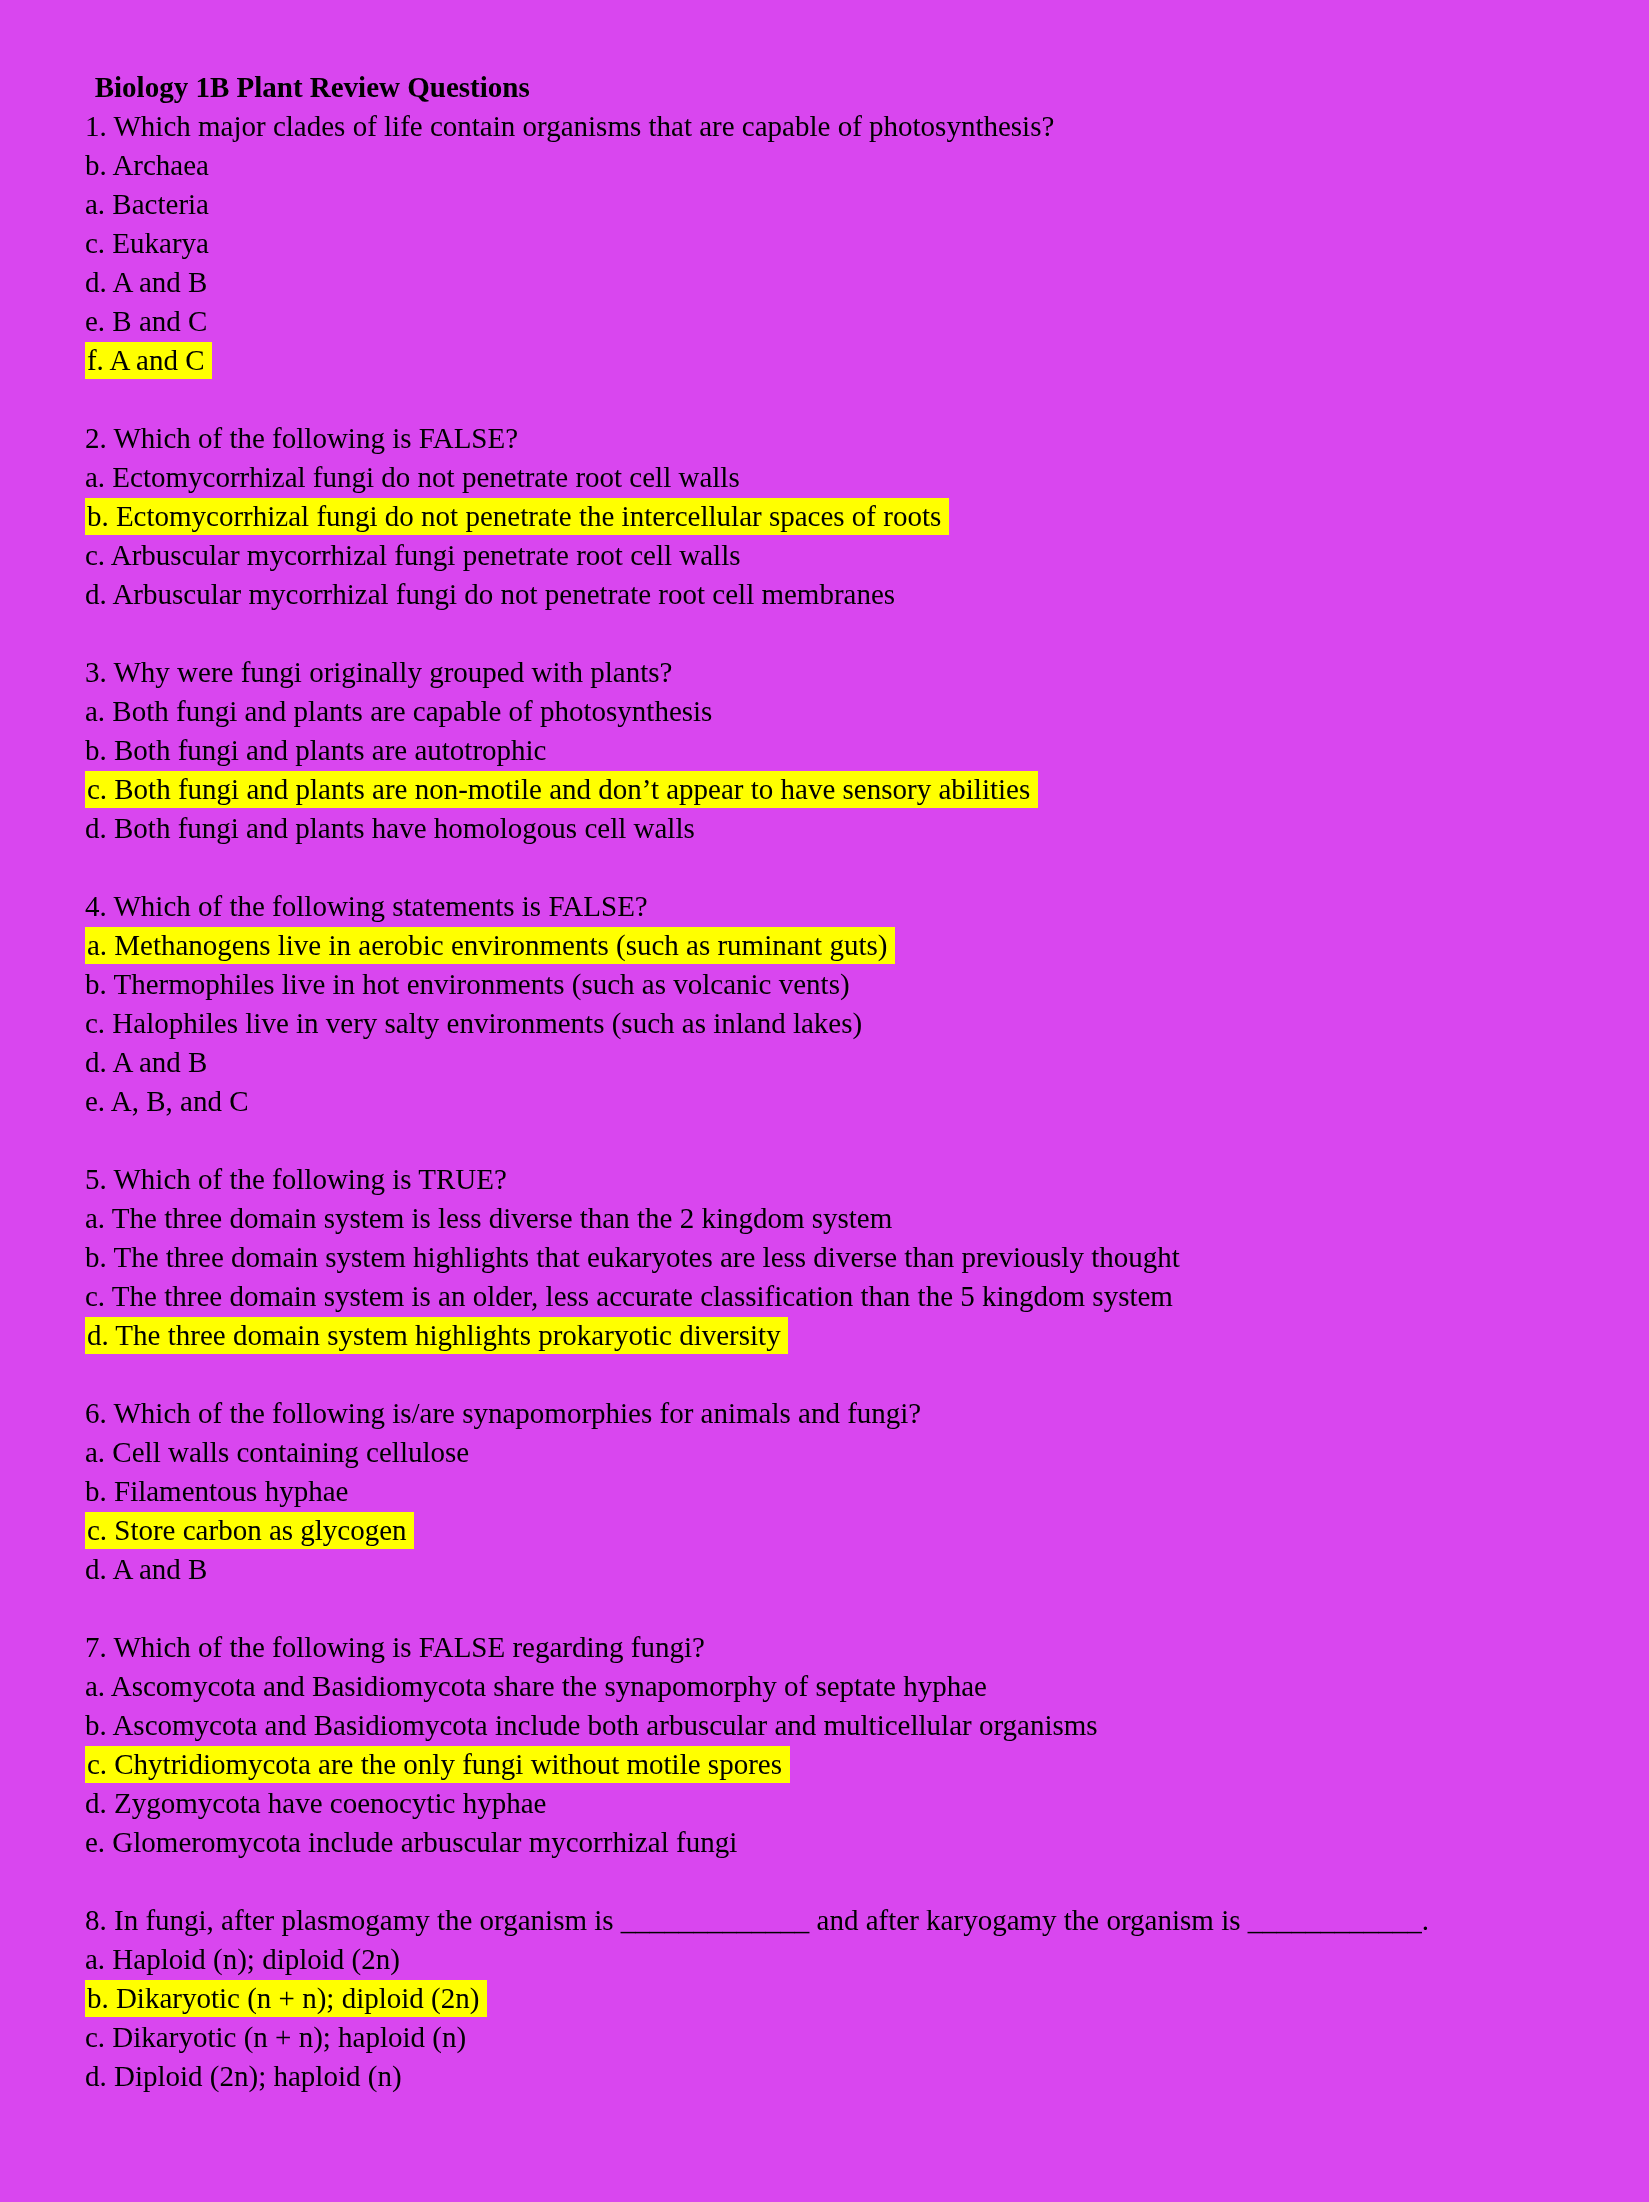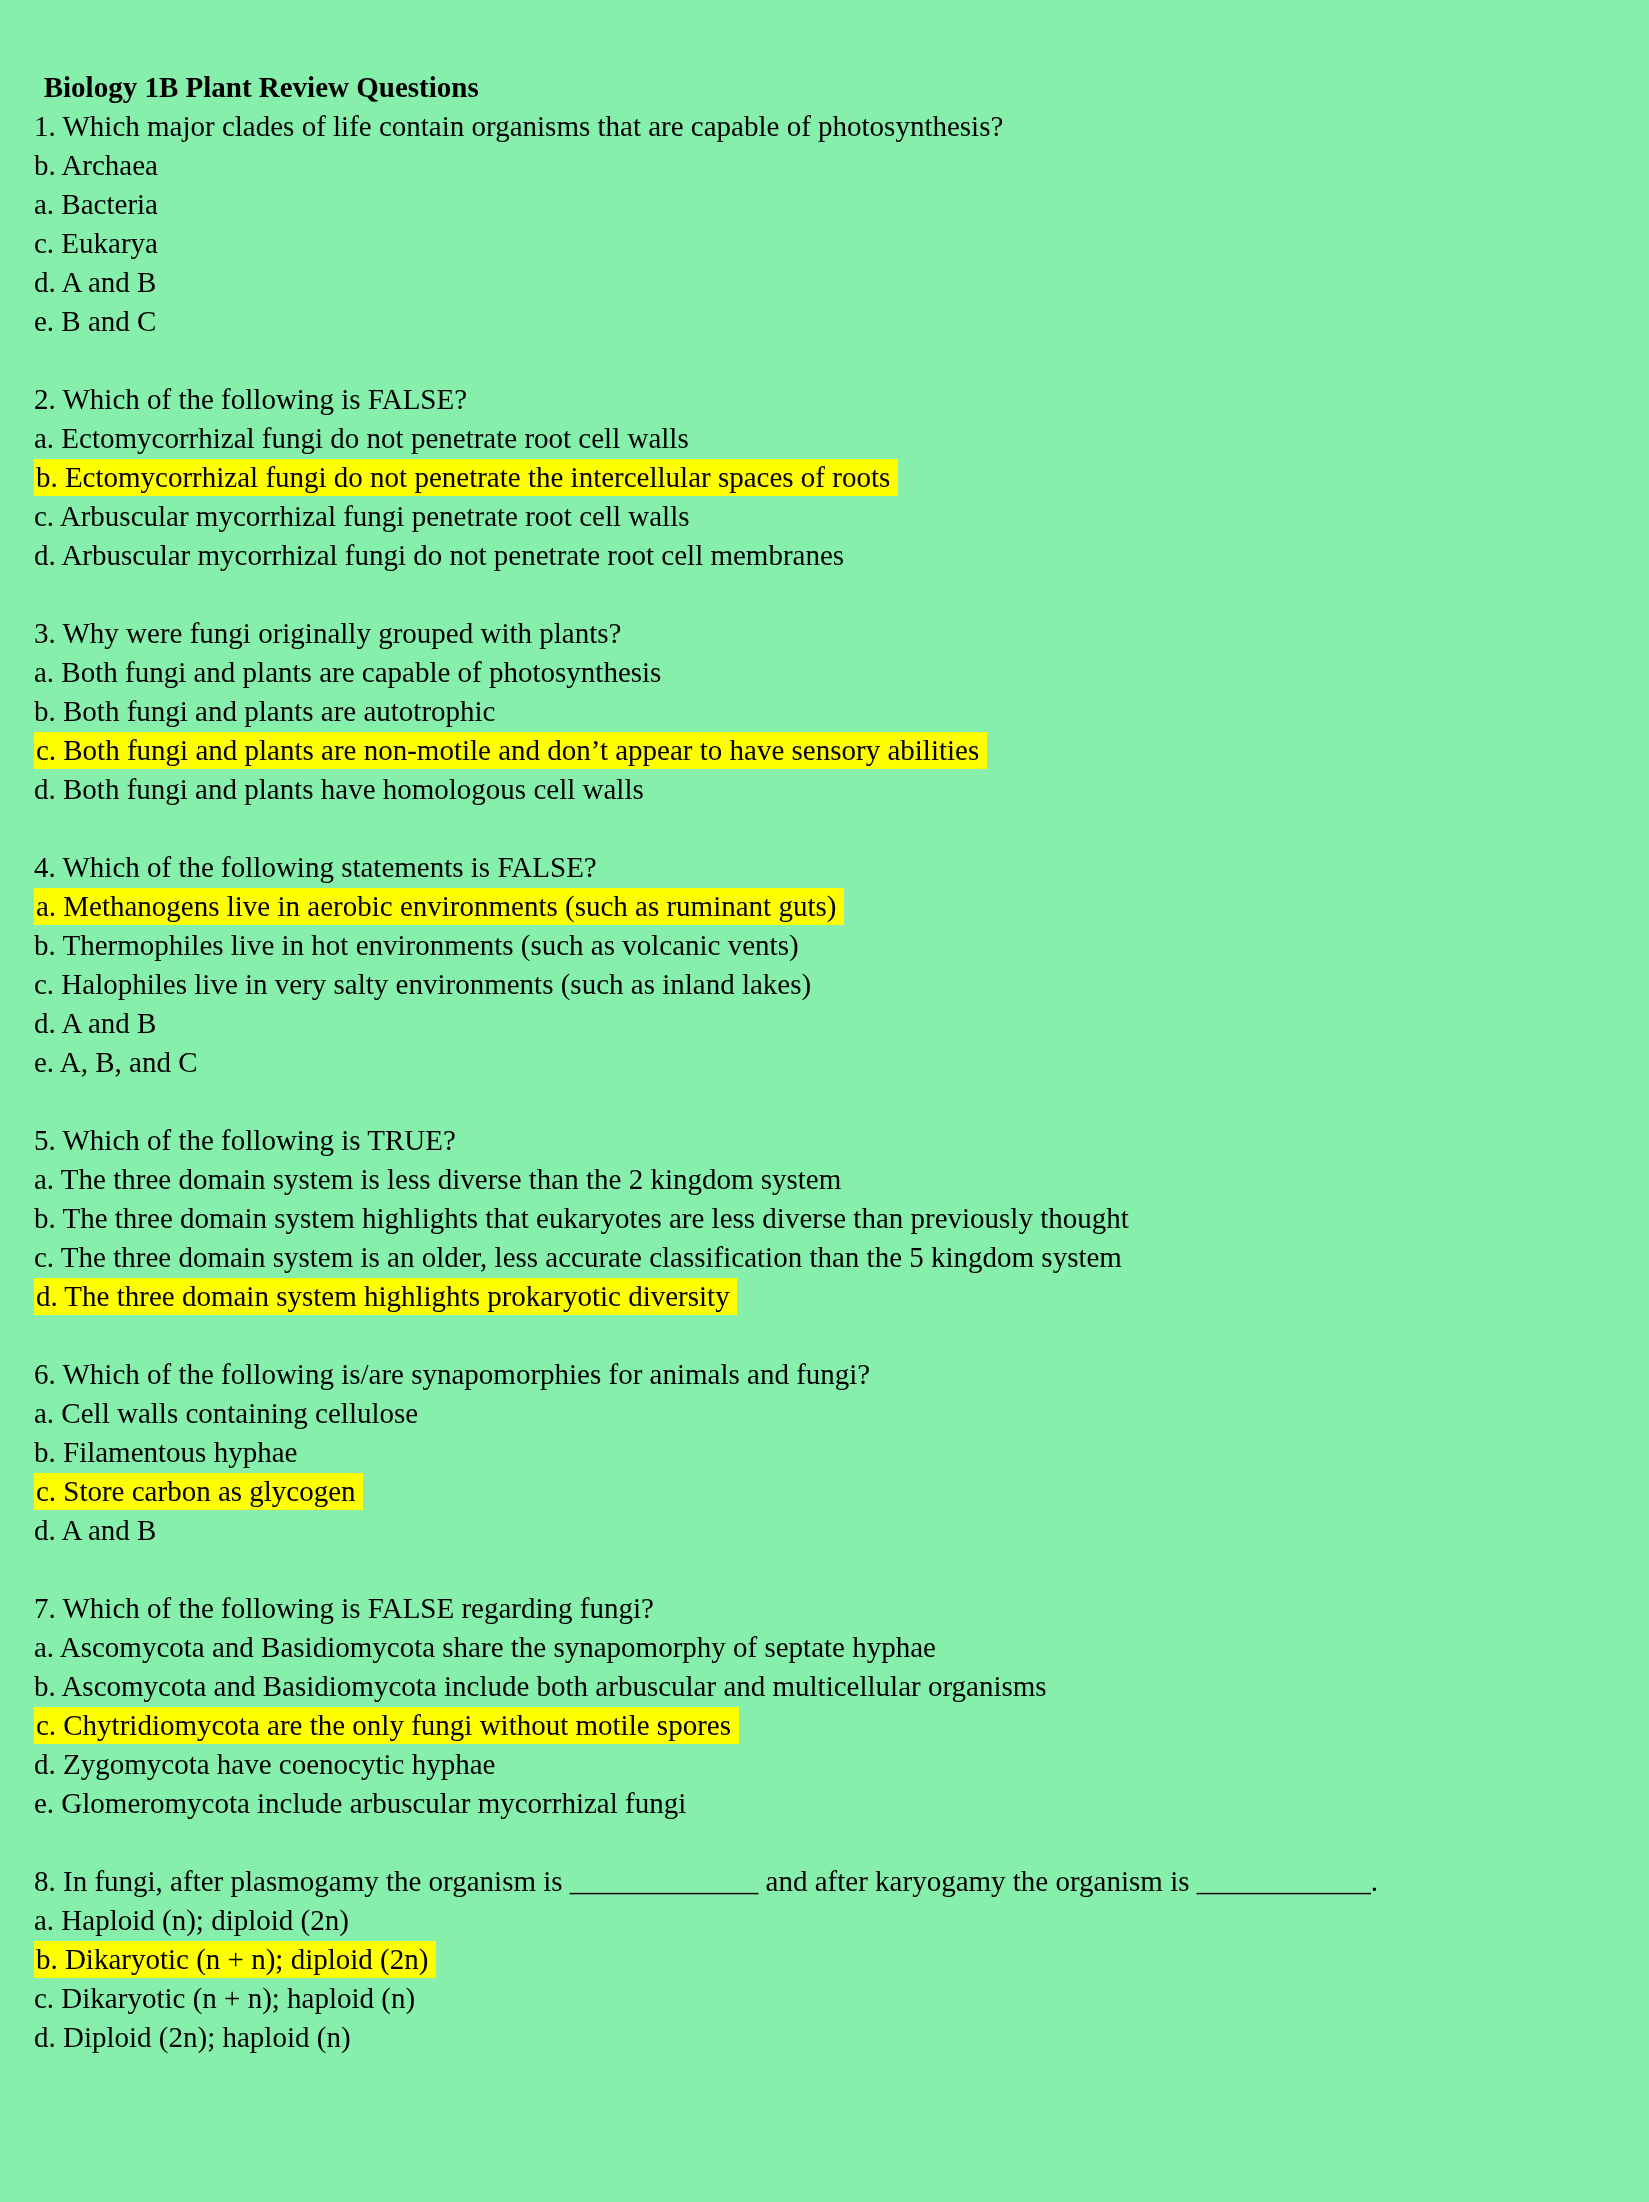--- a/index.html
+++ b/index.html
@@ -4,25 +4,25 @@
 <style>
   html, body {
     margin: 0;
     padding: 0;
     background: #ffffff;
   }
   .page {
     position: relative;
     width: 1650px;
     height: 2203px;
-    background: #86efac;
+    background: #d946ef;
     font-family: "Liberation Serif", "DejaVu Serif", serif;
     color: #000000;
     box-sizing: border-box;
-    padding: 68px 39px 0 34px;
+    padding: 68px 39px 0 85px;
     overflow: hidden;
   }
   .title {
     font-size: 29px;
     font-weight: bold;
     line-height: 39px;
     padding-left: 9.7px;
     white-space: pre;
   }
   .question {
@@ -44,20 +44,21 @@
 <div class="page">
   <div class="title">Biology 1B Plant Review Questions</div>
   <div>
       <div class="question">
         <div class="line">1. Which major clades of life contain organisms that are capable of photosynthesis?</div>
         <div class="line"><span class="">b. Archaea</span></div>
         <div class="line"><span class="">a. Bacteria</span></div>
         <div class="line"><span class="">c. Eukarya</span></div>
         <div class="line"><span class="">d. A and B</span></div>
         <div class="line"><span class="">e. B and C</span></div>
+        <div class="line"><span class="hl">f. A and C</span></div>
       </div>
       <div class="question">
         <div class="line">2. Which of the following is FALSE?</div>
         <div class="line"><span class="">a. Ectomycorrhizal fungi do not penetrate root cell walls</span></div>
         <div class="line"><span class="hl">b. Ectomycorrhizal fungi do not penetrate the intercellular spaces of roots</span></div>
         <div class="line"><span class="">c. Arbuscular mycorrhizal fungi penetrate root cell walls</span></div>
         <div class="line"><span class="">d. Arbuscular mycorrhizal fungi do not penetrate root cell membranes</span></div>
       </div>
       <div class="question">
         <div class="line">3. Why were fungi originally grouped with plants?</div>

